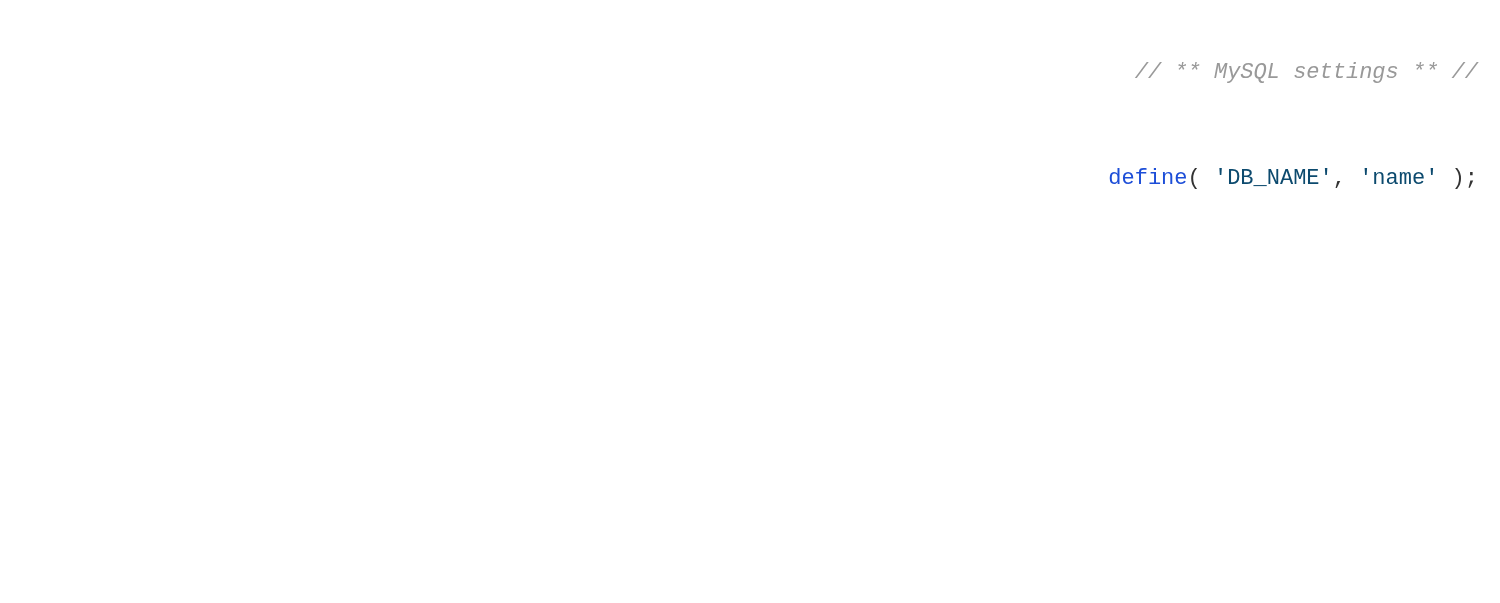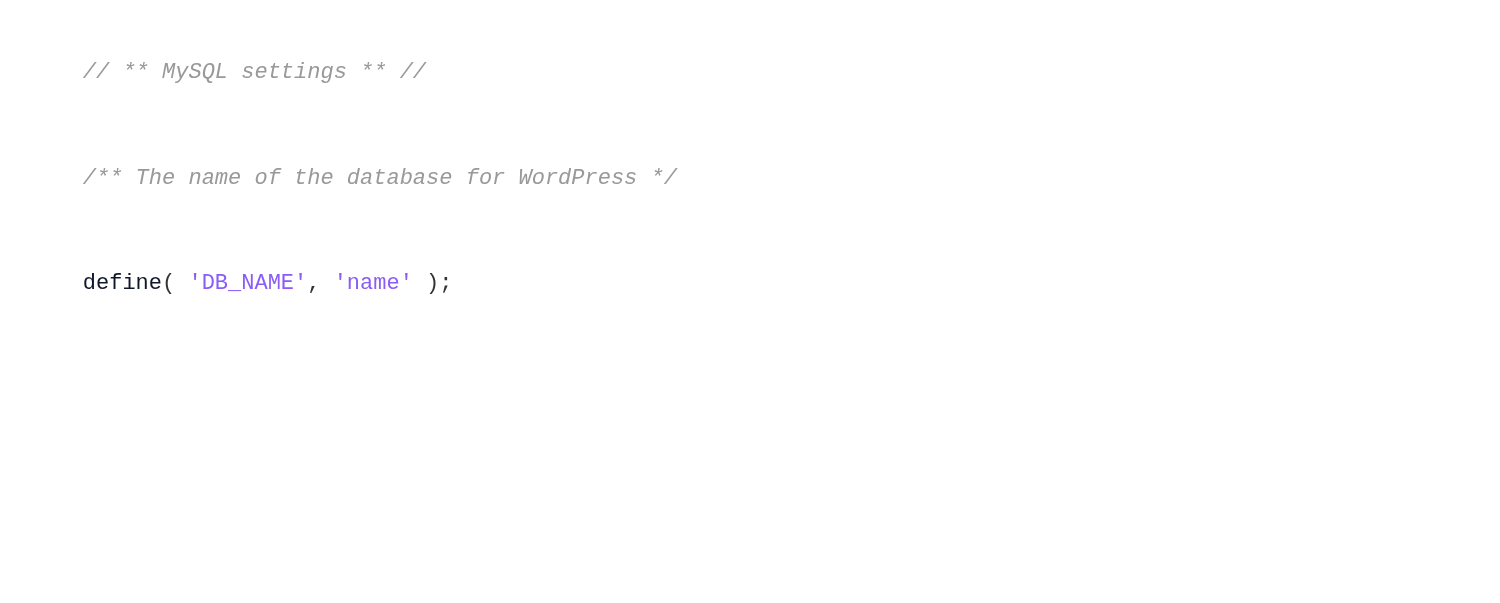--- a/index.html
+++ b/index.html
@@ -15,63 +15,61 @@
       font-family: 'Courier New', Courier, monospace;
       font-size: 22px;
       line-height: 1.6;
       overflow: hidden;
     }
 
     .code-container {
       width: 100%;
       height: 100%;
       background-color: #ffffff;
-      padding: 20px 30px;
+      padding: 20px 22px;
+      text-align: right;
     }
 
     .code-line {
       display: block;
       white-space: pre;
     }
 
     .comment {
       color: #999999;
       font-style: italic;
     }
 
     .keyword {
-      color: #0f172a;
+      color: #1d4ed8;
       font-style: normal;
     }
 
     .string-red {
-      color: #8b5cf6;
+      color: #0c4a6e;
     }
 
     .punctuation {
       color: #333333;
     }
 
     .empty-line {
       display: block;
       height: 1.6em;
     }
   </style>
 </head>
 <body>
 
 <div class="code-container">
 
   <span class="code-line">
     <span class="comment">// ** MySQL settings ** //</span>
   </span>
 
-  <span class="code-line">
-    <span class="comment">/** The name of <span style="font-style:italic;">the</span> database for WordPress */</span>
-  </span>
 
   <span class="code-line">
     <span class="keyword">define</span><span class="punctuation">( </span><span class="string-red">'DB_NAME'</span><span class="punctuation">, </span><span class="string-red">'name'</span><span class="punctuation"> );</span>
   </span>
 
   <span class="empty-line"></span>
 
 
 
   <span class="empty-line"></span>

